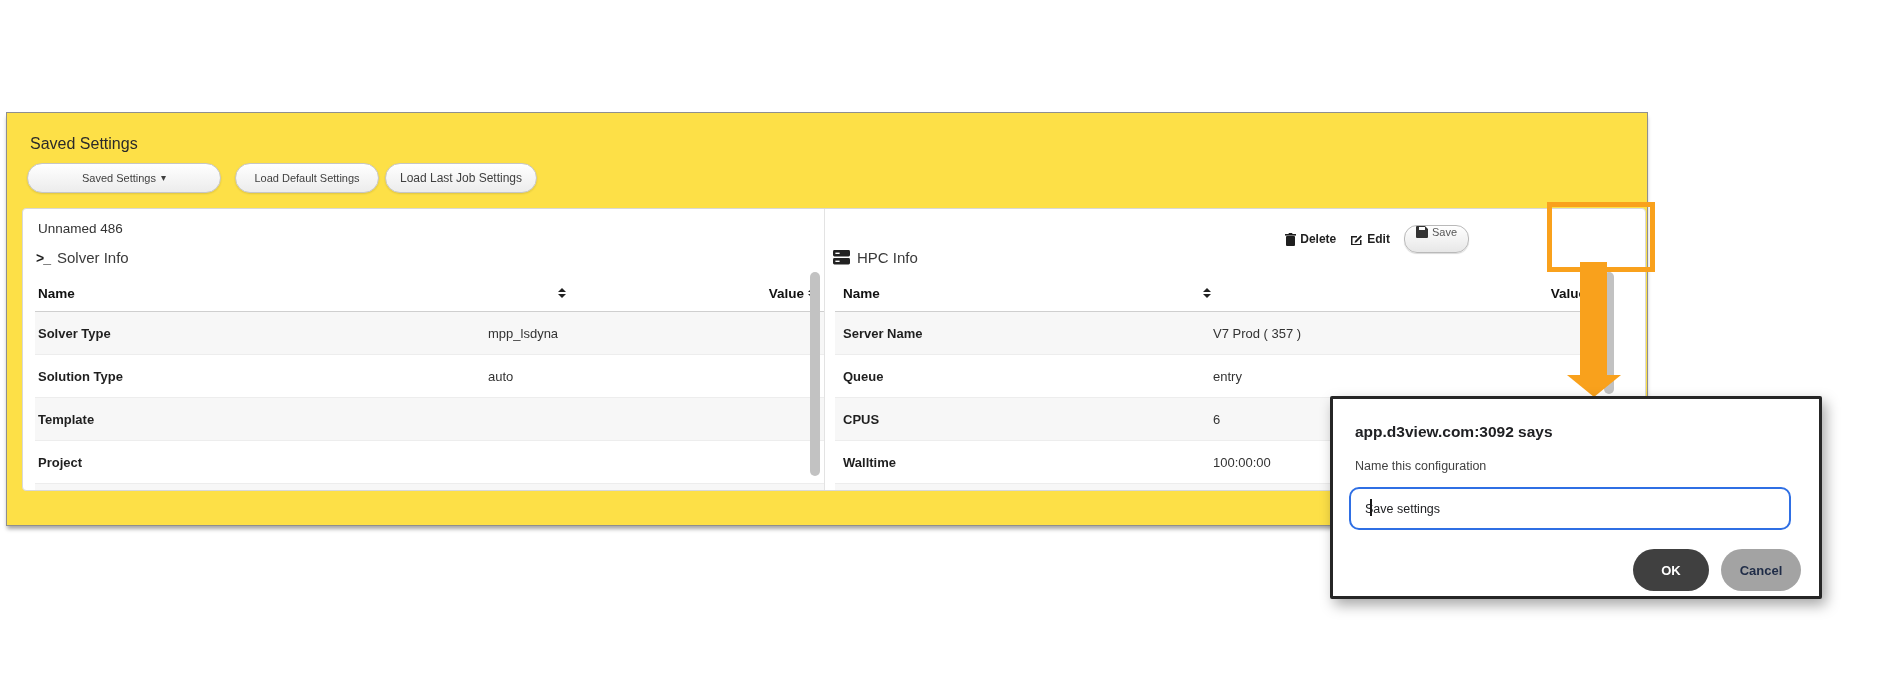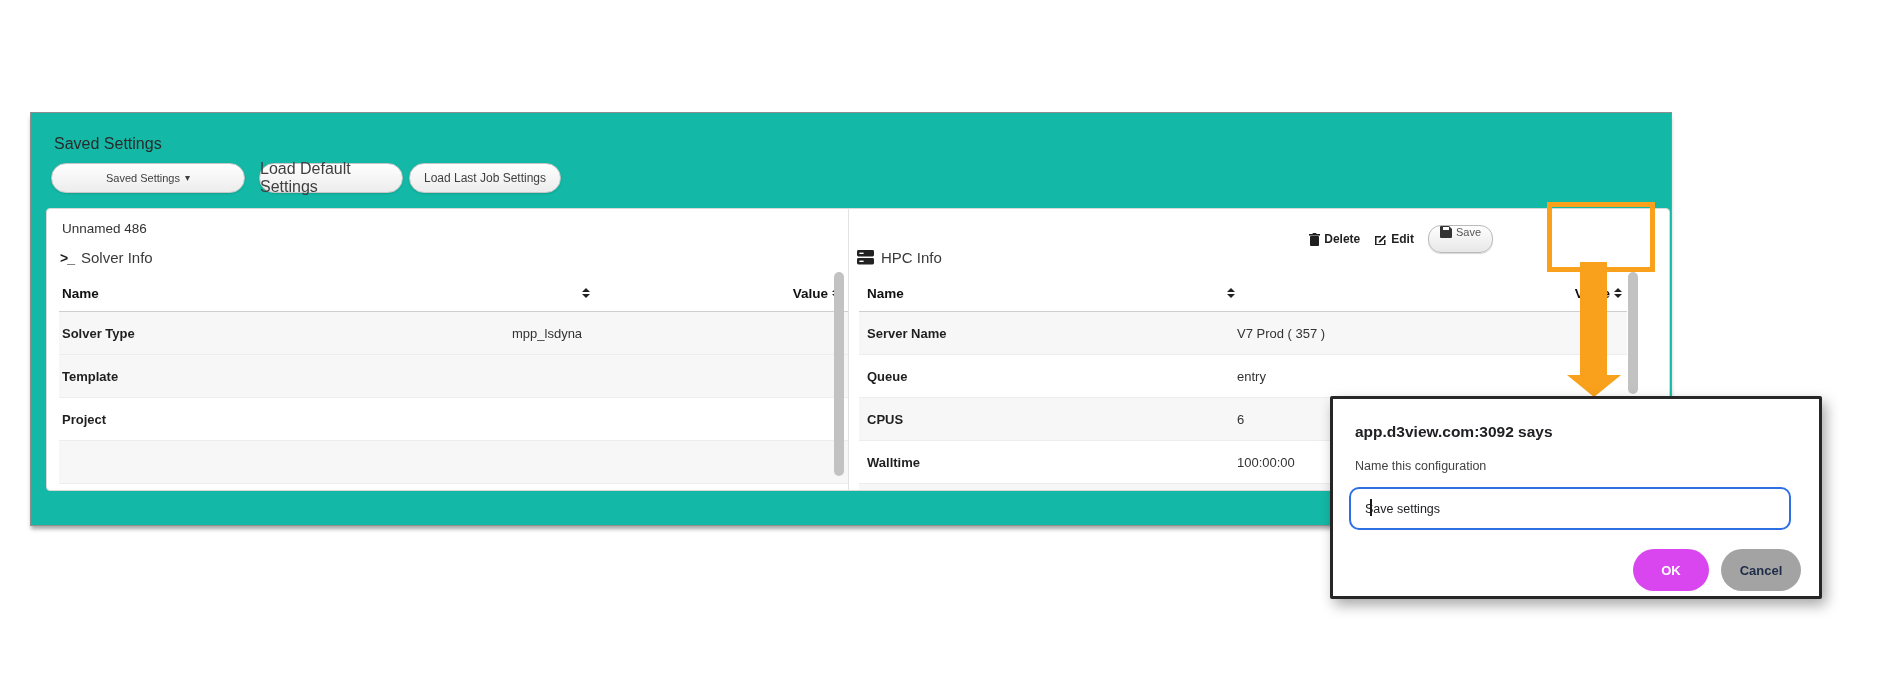--- a/index.html
+++ b/index.html
@@ -1,28 +1,28 @@
 <!DOCTYPE html>
 <html><head>
 <meta charset="utf-8">
 <style>
   html,body{margin:0;padding:0;background:#fff;}
   .screen{position:relative;width:1878px;height:693px;background:#fff;overflow:hidden;
           font-family:"Liberation Sans",sans-serif;color:#222;}
 
   
-  .panel{position:absolute;left:30px;top:112px;width:1640px;height:412px;background:#14b8a6;
+  .panel{position:absolute;left:6px;top:112px;width:1640px;height:412px;background:#fde047;
          border:1.5px solid #8f8f8f;box-shadow:0 4px 4px -1px rgba(0,0,0,.35);}
   .page-title{position:absolute;left:23px;top:22px;font-size:16px;color:#2a2a2a;}
   .toolbar{position:absolute;left:0;top:50px;height:30px;width:100%;}
   .pill-btn{position:absolute;height:28px;border:1px solid #c6c6c6;border-radius:15px;
             background:linear-gradient(#ffffff,#ececec);box-shadow:0 1px 2px rgba(0,0,0,.12);
             display:flex;align-items:center;justify-content:center;color:#3f3f3f;cursor:pointer;}
   .btn-saved{left:20px;width:192px;font-size:11px;}
-  .btn-default{left:228px;width:142px;font-size:16px;}
+  .btn-default{left:228px;width:142px;font-size:11px;}
   .btn-lastjob{left:378px;width:150px;font-size:12px;}
   .caret{font-size:10px;margin-left:5px;line-height:1;}
 
   
   .card{position:absolute;left:15px;top:95px;width:1622px;height:281px;background:#fff;
         border:1px solid #d8d8d8;border-radius:4px;overflow:hidden;}
   .config-name{position:absolute;left:15px;top:12px;font-size:13.5px;color:#333;}
   .section-title{position:absolute;top:40px;display:flex;align-items:center;gap:7px;
                  font-size:15px;color:#3a3a3a;}
   .st-left{left:13px;}
@@ -78,21 +78,21 @@
           border:3px solid #262626;border-radius:2px;z-index:100;
           box-shadow:4px 6px 14px rgba(0,0,0,.35);}
   .dlg-title{position:absolute;left:22px;top:24px;font-size:15.5px;font-weight:700;color:#202124;}
   .dlg-msg{position:absolute;left:22px;top:60px;font-size:12.5px;color:#424242;}
   .dlg-input{position:absolute;left:16px;top:88px;width:424px;height:39px;border:2px solid #2f6fe4;
              border-radius:10px;padding:0 0 0 14px;font-size:12.5px;color:#202124;outline:none;
              font-family:"Liberation Sans",sans-serif;}
   .dlg-caret{position:absolute;left:37px;top:100px;width:1.5px;height:17px;background:#1a1a1a;}
   .dlg-btn{position:absolute;top:150px;height:42px;border:none;border-radius:21px;font-size:13px;
            font-weight:700;cursor:pointer;font-family:"Liberation Sans",sans-serif;}
-  .btn-ok{left:300px;width:76px;background:#d946ef;color:#fff;}
+  .btn-ok{left:300px;width:76px;background:#404040;color:#fff;}
   .btn-cancel{left:388px;width:80px;background:#a3a3a3;color:#1f2c47;}
 
   .icon-svg{display:block;}
 </style>
 </head>
 <body>
 
 <div class="screen">
 
   <div class="panel">
@@ -170,20 +170,24 @@
             <span class="sort">
                 <i class="up"></i>
                 <i class="dn"></i>
               </span>
           </div>
         </div>
         <div class="trow odd">
           <div class="cname tname">Solver Type</div>
           <div class="cval tval">mpp_lsdyna</div>
         </div>
+        <div class="trow">
+          <div class="cname tname">Solution Type</div>
+          <div class="cval tval">auto</div>
+        </div>
         <div class="trow odd">
           <div class="cname tname">Template</div>
           <div class="cval tval"></div>
         </div>
         <div class="trow">
           <div class="cname tname">Project</div>
           <div class="cval tval"></div>
         </div>
         <div class="trow odd">
 

